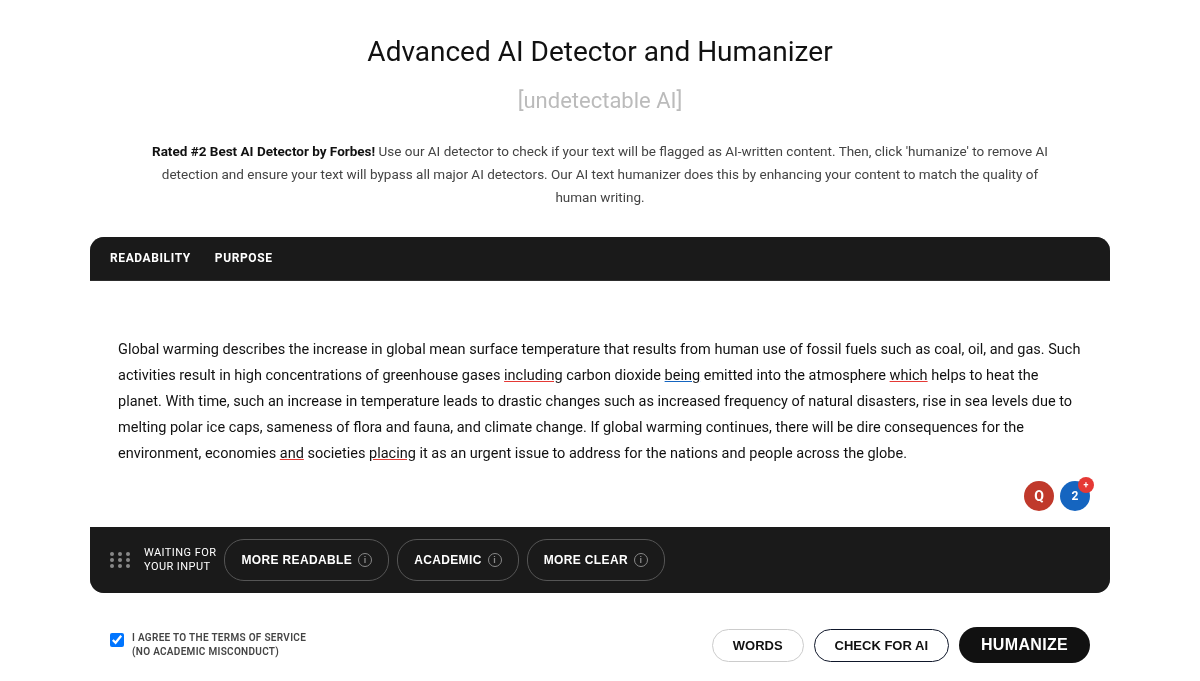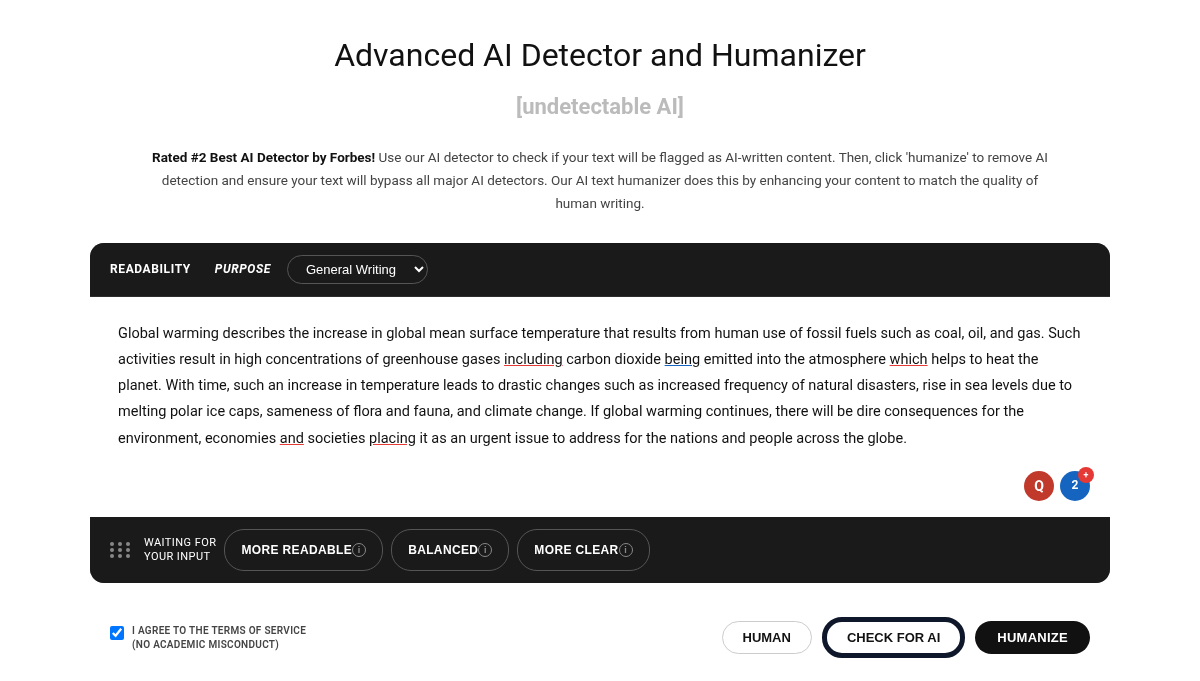--- a/index.html
+++ b/index.html
@@ -10,31 +10,31 @@
       font-size: 15px;
       line-height: 1.6;
     }
     .page-wrapper {
       max-width: 1100px;
       margin: 0 auto;
       padding: 30px 40px;
     }
     .page-title {
       text-align: center;
-      font-size: 32px;
+      font-size: 28px;
       font-weight: 400;
       color: #111;
       margin-bottom: 8px;
     }
     .brand-subtitle {
       text-align: center;
       font-size: 22px;
       color: #bbb;
       margin-bottom: 22px;
-      font-weight: 700;
+      font-weight: 400;
     }
     .brand-subtitle span {
       color: #bbb;
     }
     .rated-text {
       font-size: 13.5px;
       color: #444;
       text-align: center;
       max-width: 900px;
       margin: 0 auto 28px auto;
@@ -74,40 +74,40 @@
       font-size: 13px;
       cursor: pointer;
       appearance: auto;
     }
     .purpose-label {
       color: #fff;
       font-size: 12px;
       font-weight: 700;
       letter-spacing: 0.05em;
       margin-left: 8px;
-      font-style: italic;
     }
     .char-count {
       margin-left: auto;
       color: #888;
       font-size: 12px;
     }
 
     
     .text-area-wrapper {
       background: #fff;
       padding: 24px 28px 60px 28px;
       min-height: 220px;
       position: relative;
       font-size: 14.5px;
       line-height: 1.8;
       color: #111;
     }
     .text-content {
       color: #111;
+      margin-top: 32px;
     }
     .underline-red { text-decoration: underline; text-decoration-color: #e53935; }
     .underline-blue { text-decoration: underline; text-decoration-color: #1565c0; }
 
     
     .text-area-icons {
       position: absolute;
       bottom: 16px;
       right: 20px;
       display: flex;
@@ -183,20 +183,21 @@
       border: 1px solid #555;
       background: transparent;
       color: #fff;
       border-radius: 20px;
       padding: 13px 16px;
       font-size: 12px;
       font-weight: 600;
       cursor: pointer;
       display: flex;
       align-items: flex-end;
+      gap: 6px;
       letter-spacing: 0.03em;
     }
     .info-icon {
       width: 14px;
       height: 14px;
       border-radius: 50%;
       border: 1px solid #888;
       display: flex;
       align-items: center;
       justify-content: center;
@@ -237,36 +238,36 @@
       border: 1px solid #ccc;
       background: #fff;
       color: #111;
       border-radius: 20px;
       padding: 8px 20px;
       font-size: 13px;
       font-weight: 600;
       cursor: pointer;
     }
     .btn-check {
-      border: 5px solid #0f172a;
+      border: 1px solid #0f172a;
       background: #fff;
       color: #111;
       border-radius: 20px;
       padding: 8px 20px;
       font-size: 13px;
       font-weight: 600;
       cursor: pointer;
     }
     .btn-humanize {
       background: #111;
       color: #fff;
       border: none;
       border-radius: 20px;
       padding: 9px 22px;
-      font-size: 13px;
+      font-size: 16px;
       font-weight: 700;
       cursor: pointer;
       letter-spacing: 0.02em;
     }
 
     
     .detection-banner {
       text-align: center;
       font-size: 18px;
       font-weight: 700;
@@ -287,27 +288,20 @@
 
   <p class="rated-text">
     <strong>Rated #2 Best AI Detector by Forbes!</strong><span> Use our AI detector to check if your text will be flagged as AI-written content. Then, click 'humanize' to remove AI detection and ensure your text will bypass all major AI detectors. Our AI text humanizer does this by enhancing your content to match the quality of human writing.</span>
   </p>
 
   <div class="tool-card">
 
     <div class="tool-header">
       <span class="readability-label">READABILITY</span>
       <span class="purpose-label">PURPOSE</span>
-      <select class="header-select">
-        <option selected="">General Writing</option>
-        <option>Essay</option>
-        <option>Article</option>
-        <option>Marketing</option>
-        <option>Story</option>
-      </select>
     </div>
 
     <div class="text-area-wrapper">
       <div class="text-content">
         Global warming describes the increase in global mean surface temperature that results from human use of fossil fuels such as coal, oil, and gas. Such activities result in high concentrations of greenhouse gases <span class="underline-red">including</span> carbon dioxide <span class="underline-blue">being</span> emitted into the atmosphere <span class="underline-red">which</span> helps to heat the planet. With time, such an increase in temperature leads to drastic changes such as increased frequency of natural disasters, rise in sea levels due to melting polar ice caps, sameness of flora and fauna, and climate change. If global warming continues, there will be dire consequences for the environment, economies <span class="underline-red">and</span> societies <span class="underline-red">placing</span> it as an urgent issue to address for the nations and people across the globe.
       </div>
       <div class="text-area-icons">
         <div class="icon-badge icon-badge-red">Q</div>
         <div class="icon-badge icon-badge-blue">
           2
@@ -330,37 +324,37 @@
             <div class="dot"></div>
         </div>
         WAITING FOR<br>YOUR INPUT
       </div>
 
       <button class="mode-btn">
         <span>MORE READABLE</span>
         <span class="info-icon">i</span>
       </button>
       <button class="mode-btn">
-        <span>BALANCED</span>
+        <span>ACADEMIC</span>
         <span class="info-icon">i</span>
       </button>
       <button class="mode-btn">
         <span>MORE CLEAR</span>
         <span class="info-icon">i</span>
       </button>
     </div>
   </div>
 
   <div class="action-bar">
     <label class="terms-check">
       <input type="checkbox" checked="" style="">
       <span>I AGREE TO THE TERMS OF SERVICE<br>(NO ACADEMIC MISCONDUCT)</span>
     </label>
     <div class="action-buttons">
-      <button class="btn-clear">HUMAN</button>
+      <button class="btn-clear">WORDS</button>
       <button class="btn-check">CHECK FOR AI</button>
       <button class="btn-humanize">HUMANIZE</button>
     </div>
   </div>
 
   <div class="detection-banner">⚠ Your content is detected as written by AI ⚠</div>
 
 </div>
 
 </body></html>

